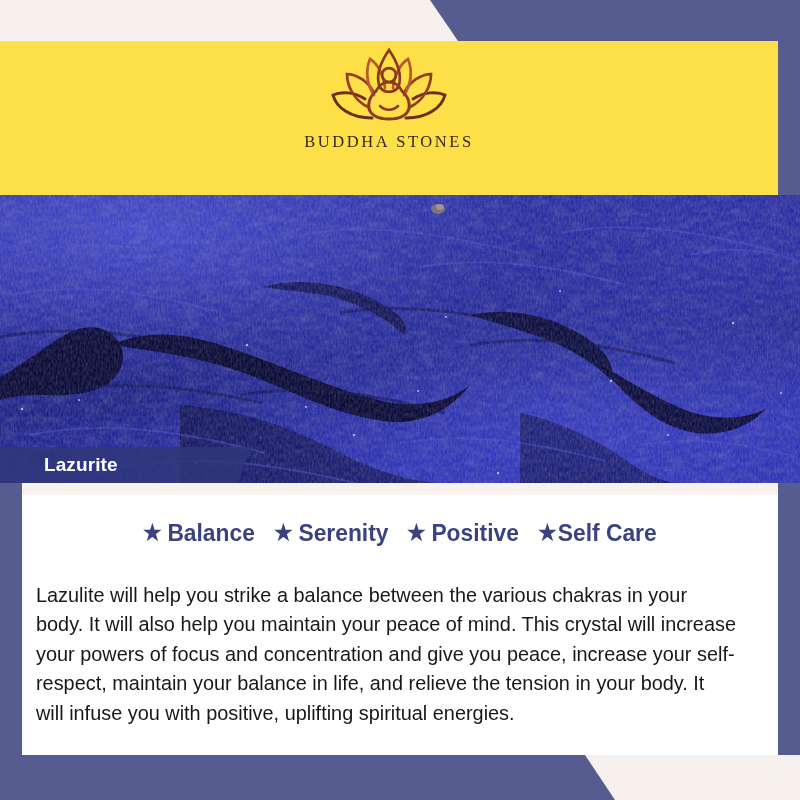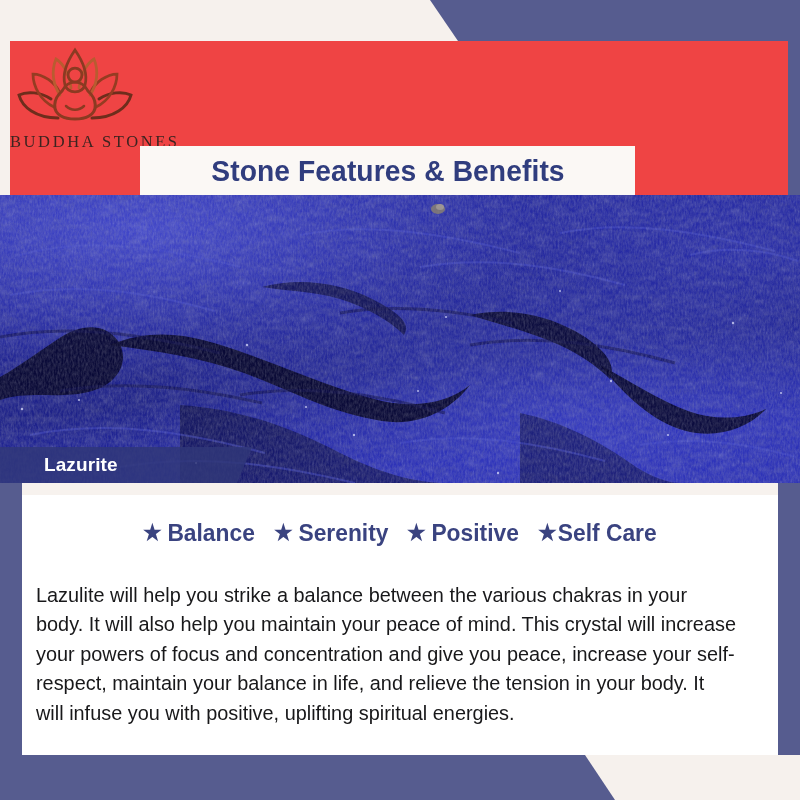--- a/index.html
+++ b/index.html
@@ -56,27 +56,27 @@
     top: 483px;
     width: 22px;
     height: 272px;
     background: #565c8f;
   }
 
   
   .logo-area {
     position: absolute;
     top: 41px;
-    left: 10px;
+    left: 0;
     width: 778px;
     height: 154px;
-    background: #ef4444;
+    background: #fde047;
     display: flex;
     flex-direction: column;
-    align-items: flex-start;
+    align-items: center;
     justify-content: flex-start;
     box-sizing: border-box;
     padding-top: 2px;
   }
   .logo-mark {
     width: 130px;
     height: 88px;
     display: block;
   }
   .logo-word {
@@ -352,23 +352,20 @@
         <circle cx="418" cy="196" r="1"></circle>
       </g>
 
       <g opacity="0.8">
         <ellipse cx="438" cy="14" rx="7" ry="5" fill="#8d8470"></ellipse>
         <ellipse cx="440" cy="12" rx="4" ry="3" fill="#b4a98e"></ellipse>
       </g>
     </svg>
   </div>
 
-  <div class="title-banner">
-    <h1>Stone Features &amp; Benefits</h1>
-  </div>
 
   <div class="stone-tag">
     <span>Lazurite</span>
   </div>
 
   <div class="text-panel">
     <div class="panel-strip"></div>
 
     <div class="features">
       <span class="feature">

